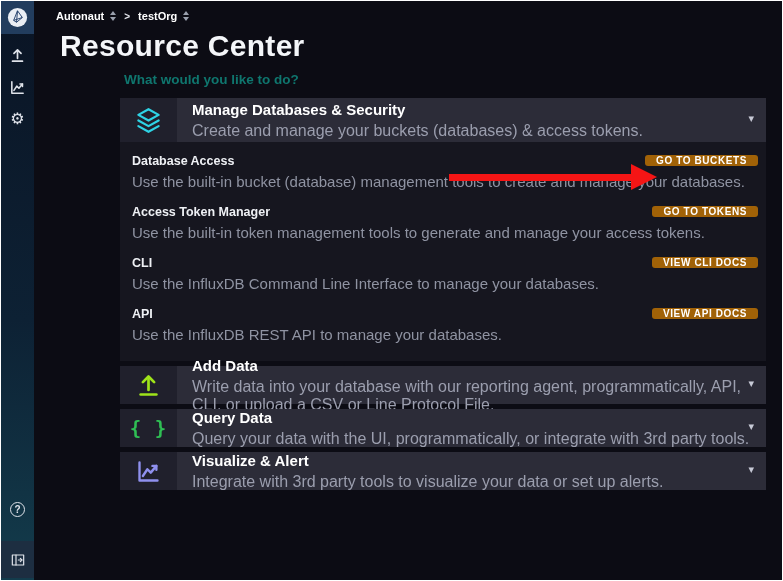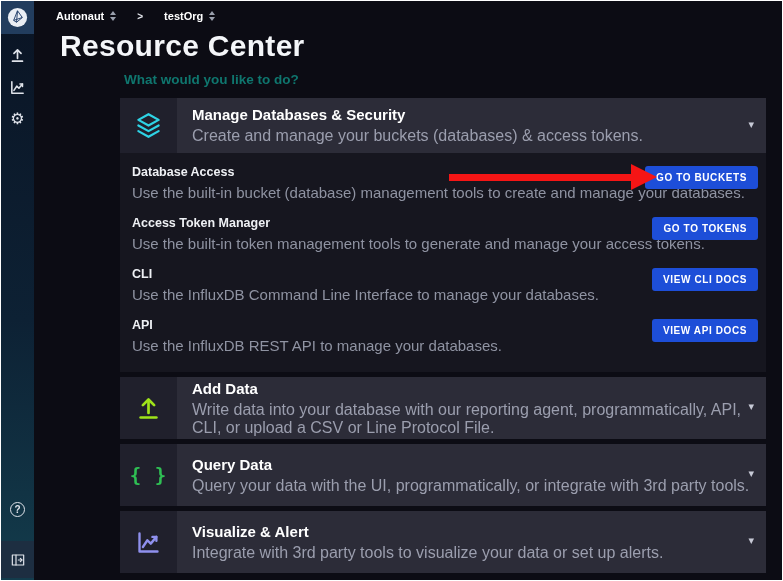--- a/index.html
+++ b/index.html
@@ -32,62 +32,62 @@
     font-size: 10px; font-weight: bold; color: #dfe3ea;
   }
   .expand-box {
     position: absolute; left: 0; top: 540px; width: 33px; height: 37px;
     background: #1d2e41; display: flex; align-items: center; justify-content: center; cursor: pointer;
   }
   
   .main { position: absolute; left: 33px; top: 0; right: 0; bottom: 0; }
   .breadcrumb {
     position: absolute; left: 22px; top: 9px; display: flex; align-items: flex-end;
-    gap: 21px; color: #ffffff; font-size: 11px; font-weight: bold;
+    gap: 8px; color: #ffffff; font-size: 11px; font-weight: bold;
   }
   .crumb { display: flex; align-items: center; gap: 6px; cursor: pointer; }
   .sortcaret { display: flex; flex-direction: column; gap: 2px; }
   .tri-up   { width:0; height:0; border-left:3px solid transparent; border-right:3px solid transparent; border-bottom:4px solid #9aa0ad; }
   .tri-down { width:0; height:0; border-left:3px solid transparent; border-right:3px solid transparent; border-top:4px solid #9aa0ad; }
   .crumb-sep { color: #e6e8ee; font-size: 10px; font-weight: bold; }
   .page-title {
     position: absolute; left: 26px; top: 28px; font-size: 30px;
     font-weight: bold; color: #f4f6f9; letter-spacing: 0.3px; text-align: right;
   }
   .subtitle {
     position: absolute; left: 90px; top: 71px; font-size: 13.5px;
     font-weight: bold; color: #0f766e;
   }
   
   .panels { position: absolute; left: 86px; top: 97px; width: 646px; }
   .panel { width: 100%; }
   .panel + .panel { margin-top: 5px; }
   .panel-header {
-    position: relative; display: flex; height: 55px; background: #2c2c38; cursor: pointer;
-  }
-  .panel-header.short { height: 62px; }
+    position: relative; display: flex; height: 44px; background: #2c2c38; cursor: pointer;
+  }
+  .panel-header.short { height: 38px; }
   .icon-cell {
     width: 57px; flex: 0 0 57px; background: #20202c;
     display: flex; align-items: center; justify-content: center;
   }
   .head-text { padding-left: 15px; display: flex; flex-direction: column; justify-content: center; gap: 4px; }
   .head-title { font-size: 15px; font-weight: bold; color: #ffffff; }
   .head-desc  { font-size: 16px; color: #9b9eae; }
   .head-caret {
     position: absolute; right: 12px; top: 50%; transform: translateY(-58%);
     color: #c7cad6; font-size: 11px;
   }
   .panel-body { background: #16161f; padding: 6px 6px 9px 12px; }
   .res-row { position: relative; height: 51px; padding-top: 6px; }
   .row-title { font-size: 12.5px; font-weight: bold; color: #eef0f4; }
   .row-desc  { font-size: 15px; color: #8f93a2; margin-top: 5px; }
   .row-btn {
-    position: absolute; right: 2px; top: 7px; background: #1d4ed8; color: #ffffff;
+    position: absolute; right: 2px; top: 7px; background: #a16207; color: #ffffff;
     font-family: "Liberation Sans", sans-serif; font-size: 10px; font-weight: bold;
-    letter-spacing: 0.6px; padding: 6px 11px; border: none; border-radius: 3px; cursor: pointer;
+    letter-spacing: 0.6px; padding: 0 11px; border: none; border-radius: 3px; cursor: pointer;
   }
   .braces-glyph {
     font-family: "DejaVu Sans Mono", monospace; font-weight: bold;
     font-size: 19px; color: #2fbf54; letter-spacing: 1px;
   }
   
   .anno-arrow {
     position: absolute; left: 415px; top: 163px; height: 26px;
     display: flex; align-items: center; pointer-events: none;
   }

